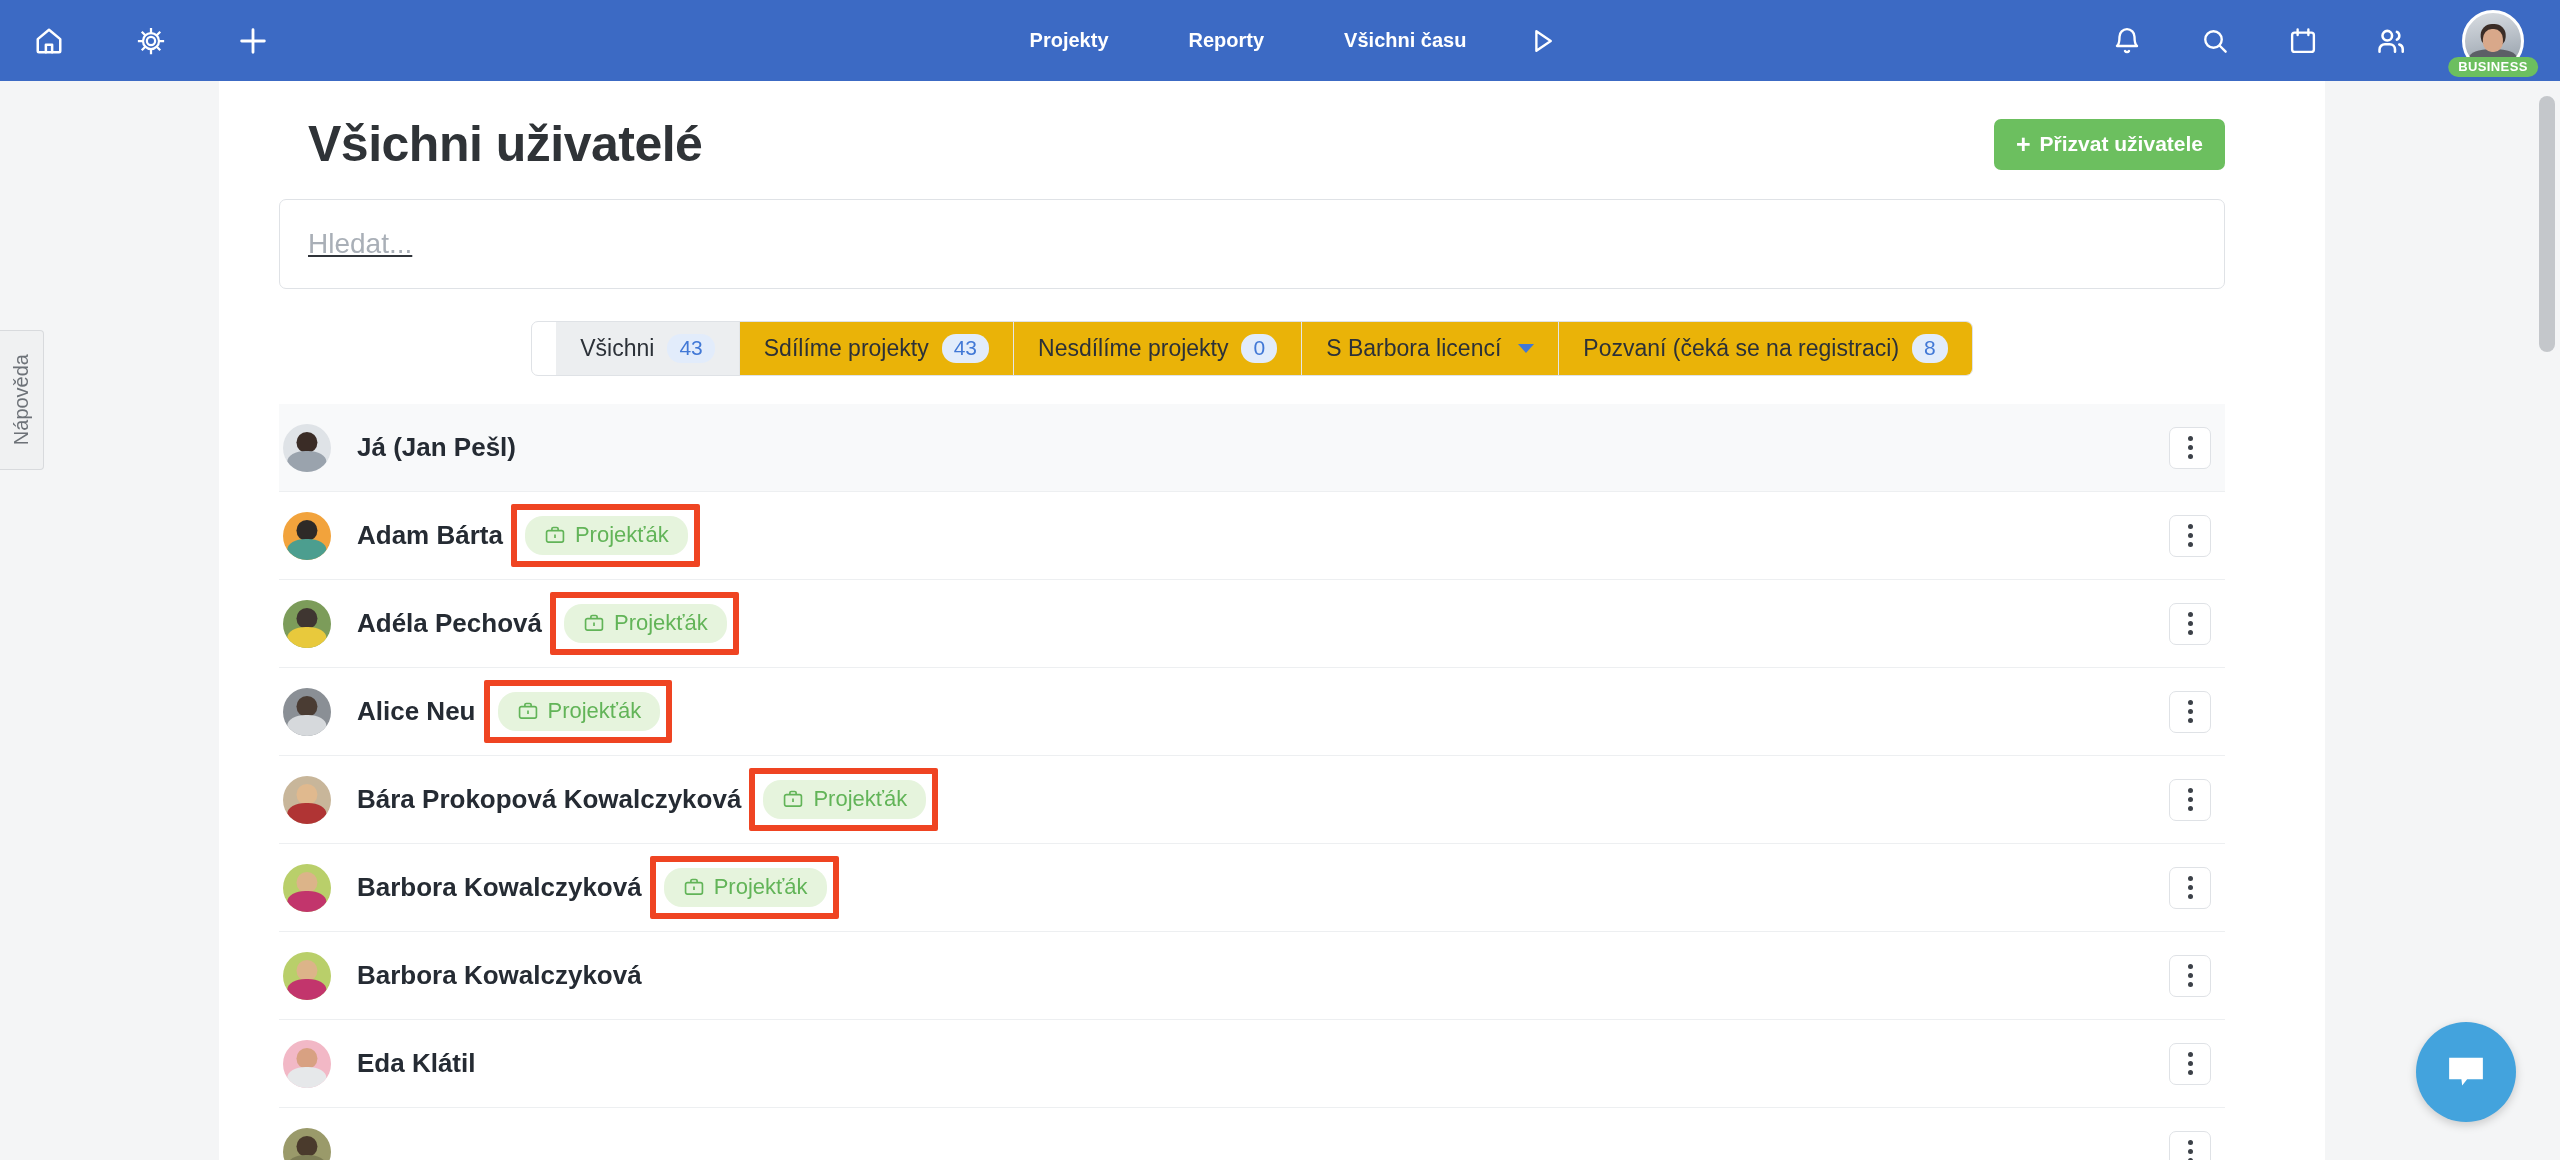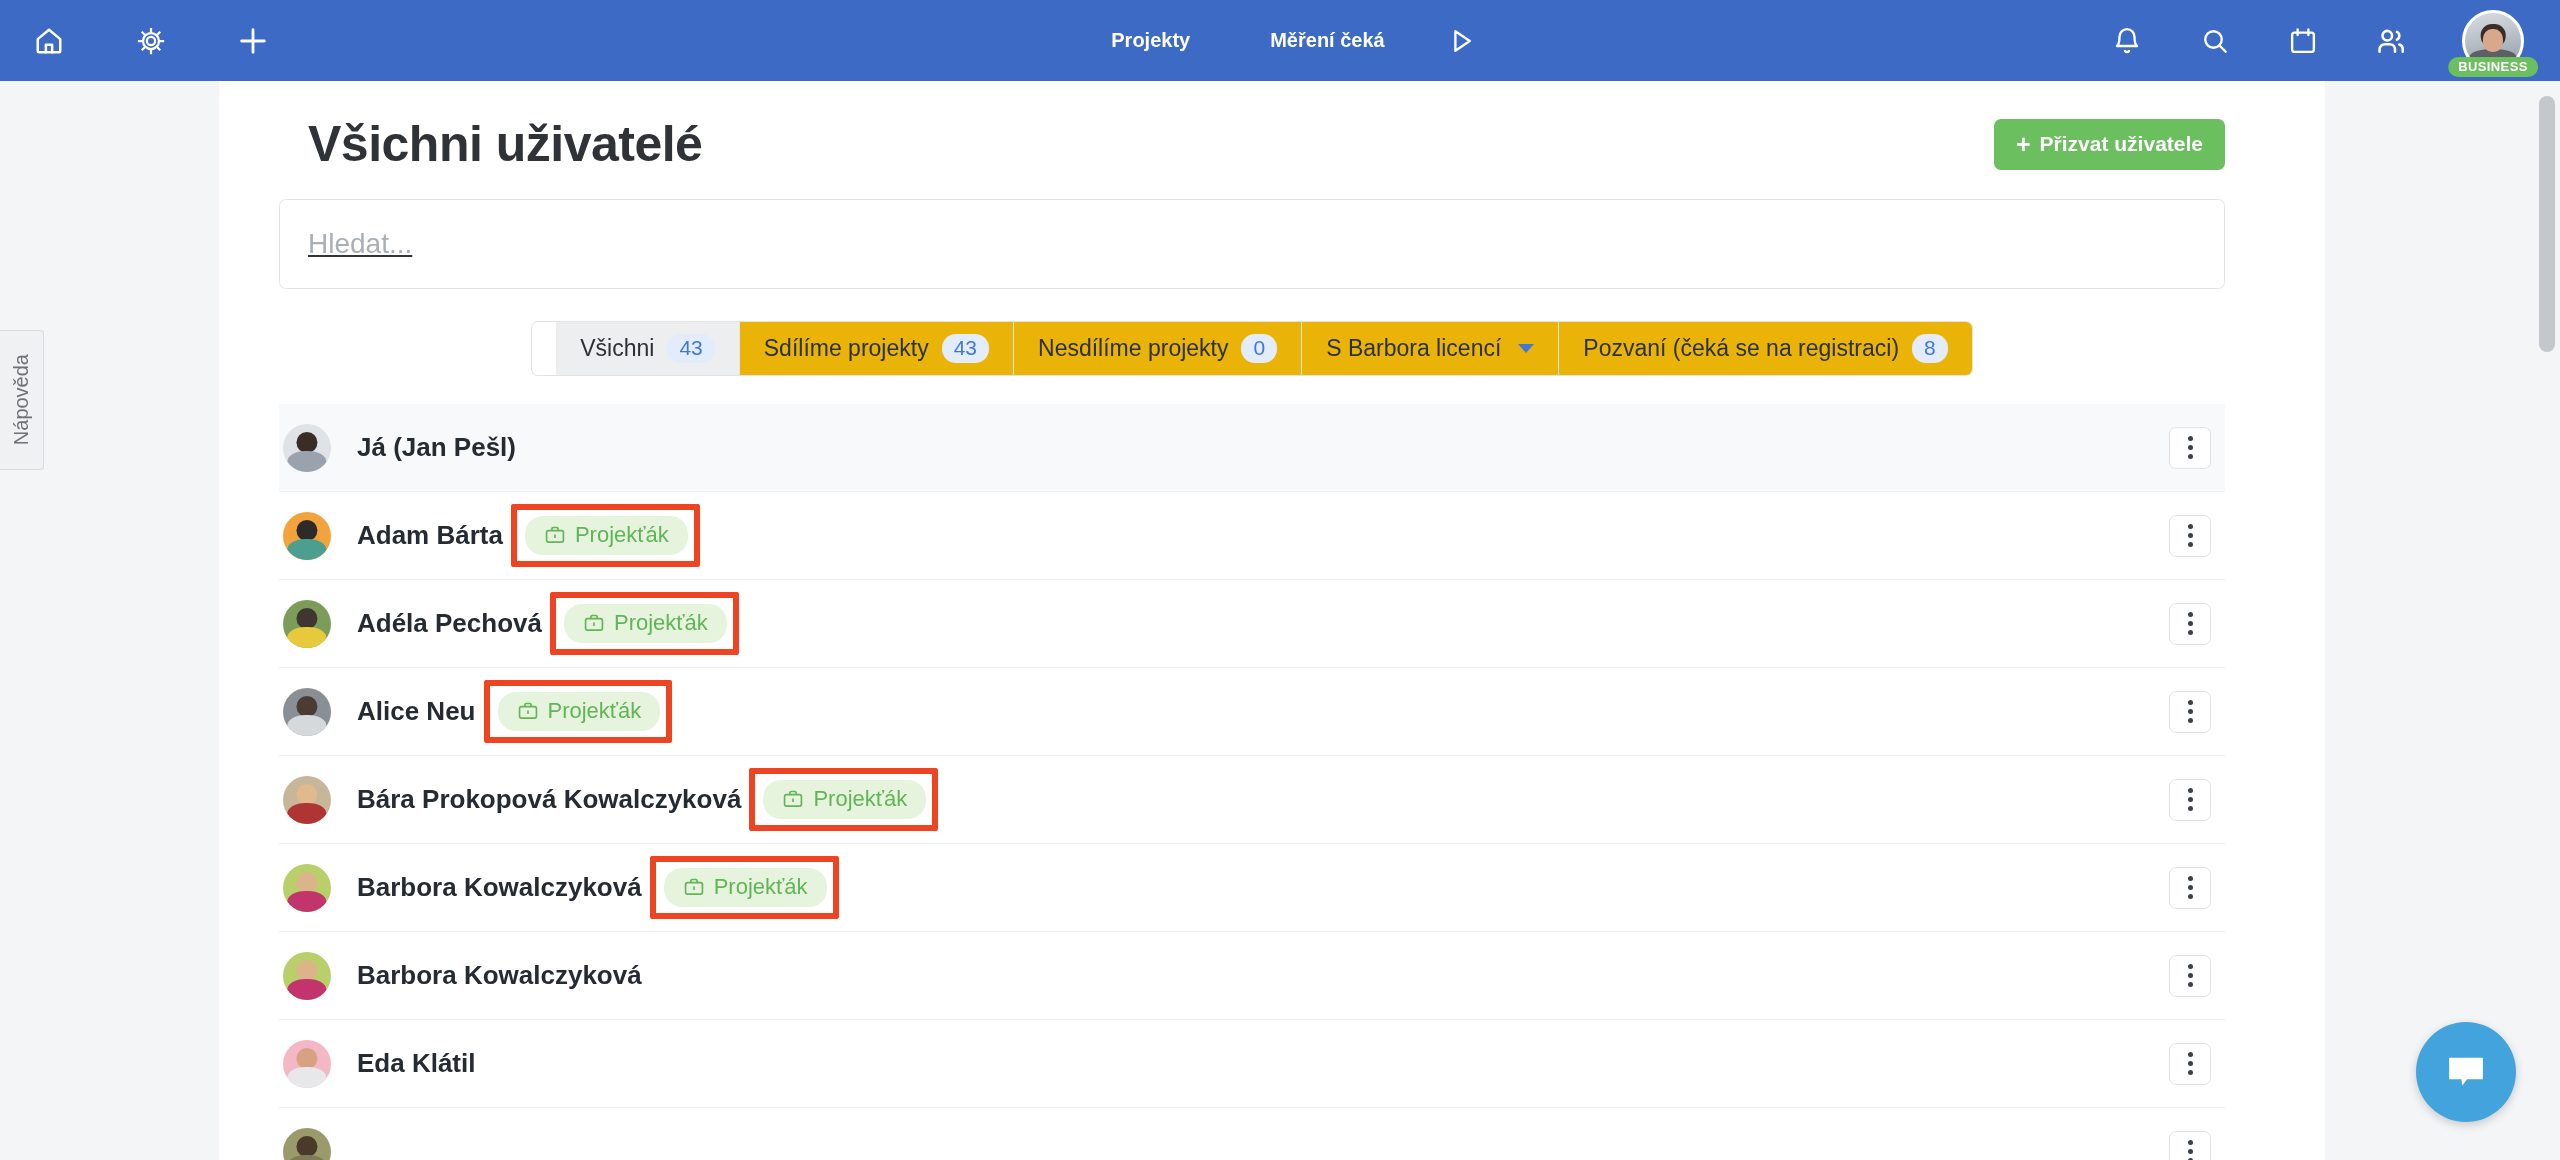--- a/index.html
+++ b/index.html
@@ -319,21 +319,22 @@
     </div>
     <div class="nav-icon-btn">
       <svg width="34" height="34" viewBox="0 0 24 24" fill="none" stroke="#ffffff" stroke-width="2" stroke-linecap="round">
         <path d="M12 4v16M4 12h16"></path>
       </svg>
     </div>
   </div>
 
   <div class="topbar-center">
     <div class="nav-link">Projekty</div>
-    <div class="nav-link">Měření čeká</div>
+    <div class="nav-link">Reporty</div>
+    <div class="nav-link">Všichni času</div>
     <div class="nav-play">
       <svg width="30" height="30" viewBox="0 0 24 24" fill="none" stroke="#ffffff" stroke-width="1.9" stroke-linejoin="round">
         <path d="M7.5 4.2 19 12 7.5 19.8z"></path>
       </svg>
     </div>
   </div>
 
   <div class="topbar-right">
     <div class="nav-icon-btn">
       <svg width="30" height="30" viewBox="0 0 24 24" fill="none" stroke="#ffffff" stroke-width="1.9" stroke-linecap="round" stroke-linejoin="round">

